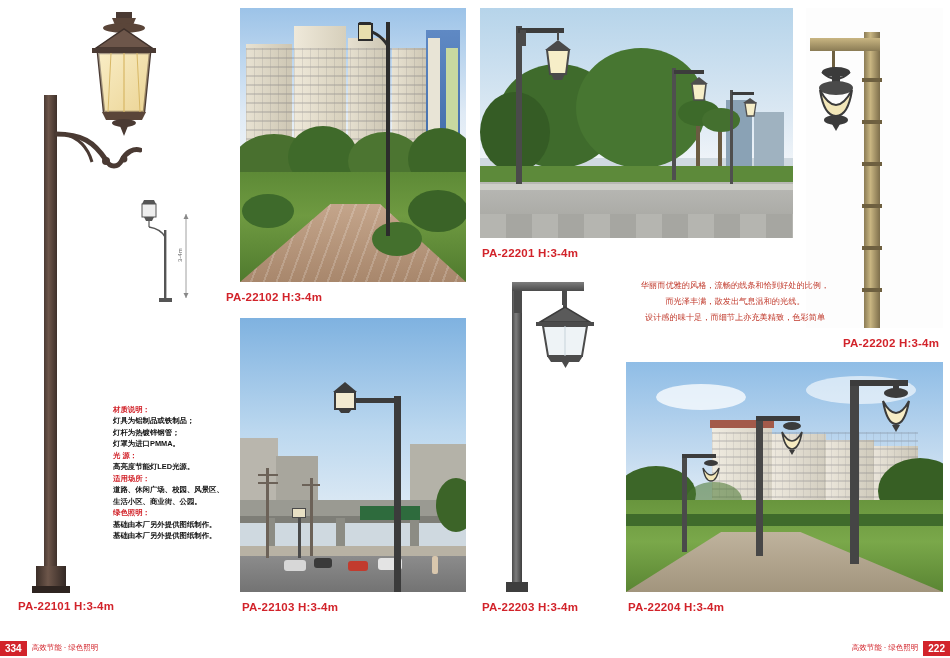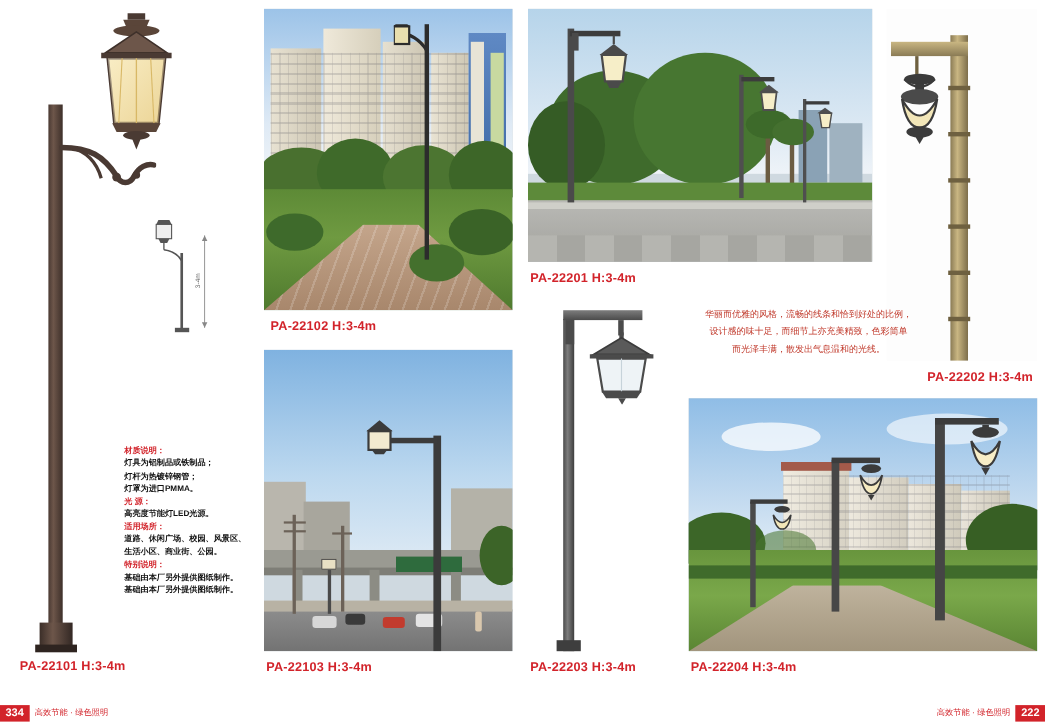--- a/index.html
+++ b/index.html
@@ -176,21 +176,21 @@
     <div id="spec-text">
       <p class="hd">材质说明：</p>
       <p>灯具为铝制品或铁制品；</p>
       <p>灯杆为热镀锌钢管；</p>
       <p>灯罩为进口PMMA。</p>
       <p class="hd">光    源：</p>
       <p>高亮度节能灯LED光源。</p>
       <p class="hd">适用场所：</p>
       <p>道路、休闲广场、校园、风景区、</p>
       <p>生活小区、商业街、公园。</p>
-      <p class="hd">特别说明：</p>
+      <p class="hd">绿色照明：</p>
       <p>基础由本厂另外提供图纸制作。</p>
       <p>基础由本厂另外提供图纸制作。</p>
     </div>
 
     <div class="caption" style="position:absolute; left:18px; top:600px;text-align:right;">PA-22101 H:3-4m</div>
   </div>
 
   <div class="photo" style="left:240px; top:8px; width:226px; height:274px;">
     <div class="sky" style="height:150px;"></div>
 
@@ -227,21 +227,21 @@
     <div style="position:absolute; left:146px; top:14px; width:4px; height:214px; background:#2c2c2c;"></div>
     <div style="position:absolute; left:118px; top:14px; width:34px; height:34px;">
       <svg width="34" height="34" viewBox="0 0 34 34">
         <path d="M4 8 C14 8, 24 14, 30 24" stroke="#2c2c2c" stroke-width="3" fill="none"></path>
         <rect x="0" y="2" width="14" height="16" fill="#e9dfae" stroke="#2c2c2c" stroke-width="2"></rect>
         <path d="M-1 2 L7 -4 L15 2z" fill="#2c2c2c"></path>
       </svg>
     </div>
     <div style="position:absolute; left:348px;"></div>
   </div>
-  <div class="caption" style="position:absolute; left:246px; top:291px;text-align:center;">PA-22102 H:3-4m</div>
+  <div class="caption" style="position:absolute; left:226px; top:291px;text-align:center;">PA-22102 H:3-4m</div>
 
   <div class="photo" style="left:240px; top:318px; width:226px; height:274px;">
     <div class="sky" style="height:190px; background:linear-gradient(#7fb2e0,#bcd8ef 60%,#dce9f4);"></div>
 
     <div class="bld" style="left:0px; top:120px; width:38px; height:70px; background:#b9b6ad;"></div>
     <div class="bld" style="left:36px; top:138px; width:42px; height:52px; background:#a8a69d;"></div>
     <div class="bld" style="left:170px; top:126px; width:56px; height:64px; background:#b4b2a8;"></div>
 
     <div style="position:absolute; left:0; top:182px; width:226px; height:18px; background:#9a9a92;"></div>
     <div style="position:absolute; left:0; top:198px; width:226px; height:7px; background:#7e7e77;"></div>
@@ -366,22 +366,22 @@
         <path d="M6 26 q16 30 32 0 q-4 26 -16 26 q-12 0 -16 -26z" fill="#f2e6b8" stroke="#3b3b3b" stroke-width="2"></path>
         <ellipse cx="22" cy="56" rx="12" ry="5" fill="#3b3b3b"></ellipse>
         <path d="M18 60 h8 l-4 7z" fill="#3b3b3b"></path>
       </svg>
     </div>
   </div>
   <div class="caption" style="position:absolute; left:843px; top:337px;">PA-22202 H:3-4m</div>
 
   <div id="blurb">
     <p>华丽而优雅的风格，流畅的线条和恰到好处的比例，</p>
+    <p>而光泽丰满，散发出气息温和的光线。</p>
     <p>设计感的味十足，而细节上亦充美精致，色彩简单</p>
-    <p>而光泽丰满，散发出气息温和的光线。</p>
   </div>
 
   <div style="position:absolute; left:476px; top:258px; width:148px; height:336px; background:#fff;">
 
     <div style="position:absolute; left:36px; top:32px; width:10px; height:302px; background:linear-gradient(90deg,#4b4b4b,#7d7d7d 40%,#3e3e3e);"></div>
 
     <div style="position:absolute; left:36px; top:24px; width:72px; height:9px; background:linear-gradient(180deg,#7d7d7d,#4b4b4b);"></div>
     <div style="position:absolute; left:38px; top:33px; width:8px; height:22px; background:#4b4b4b;"></div>
 
     <div style="position:absolute; left:86px; top:33px; width:5px; height:14px; background:#4b4b4b;"></div>

